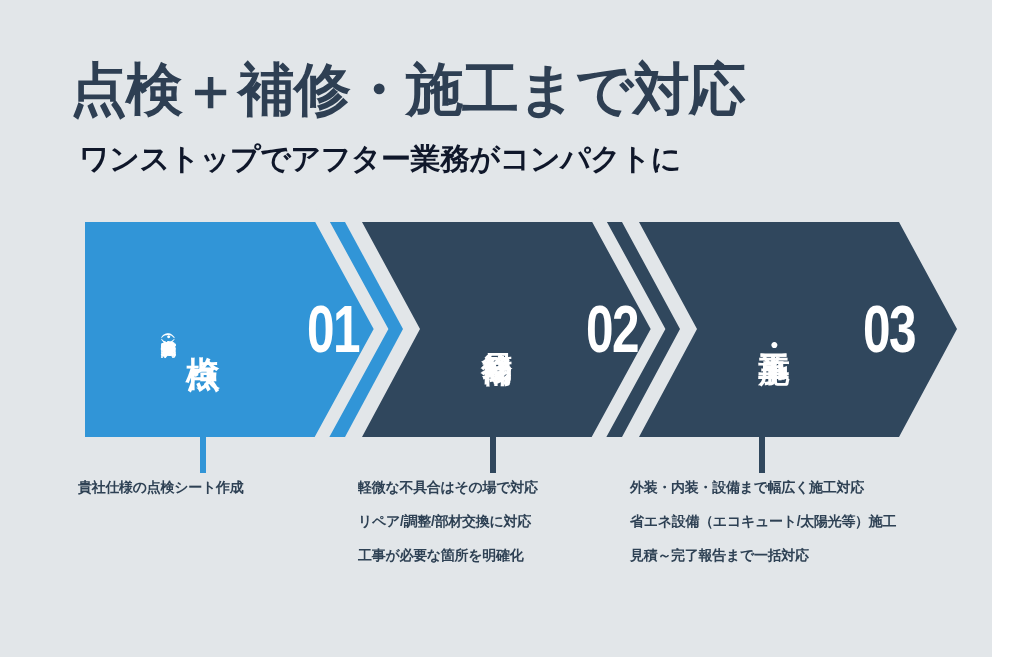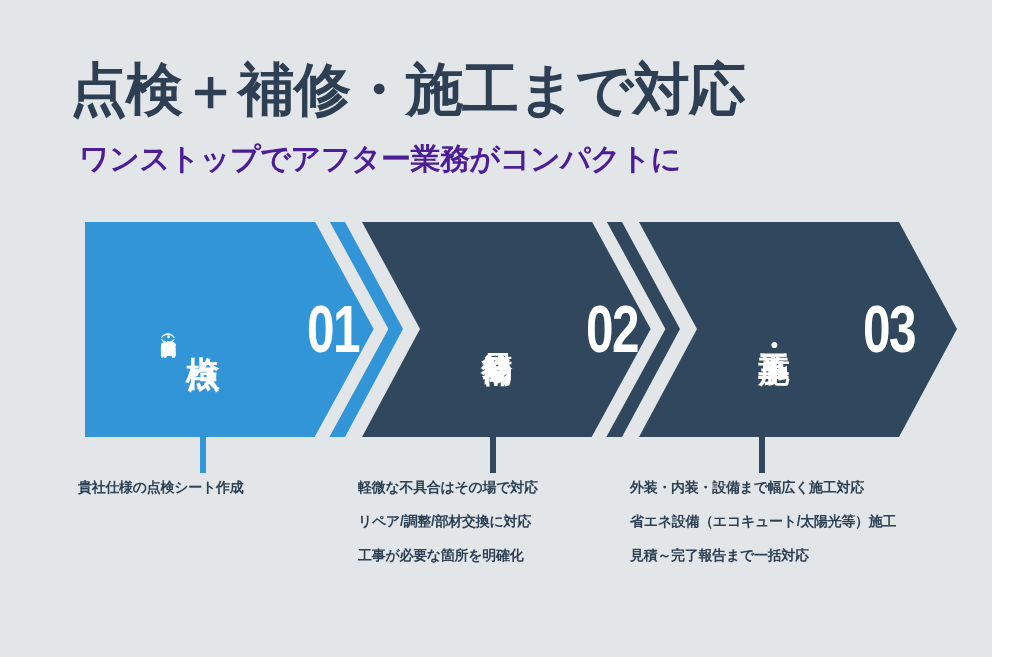--- a/index.html
+++ b/index.html
@@ -10,21 +10,21 @@
     color:#2e3f53;
   }
   .title {
     position:absolute; left:70px; top:56px;
     font-size:57px; line-height:66px; font-weight:900;
     letter-spacing:-1px; white-space:nowrap; color:#2e3f53;
   }
   .subtitle {
     position:absolute; left:79px; top:141px;
     font-size:30px; line-height:36px; font-weight:800;
-    letter-spacing:-0.5px; white-space:nowrap; color:#4c1d95;
+    letter-spacing:-0.5px; white-space:nowrap; color:#0f172a;
   }
   .arrows { position:absolute; left:0; top:0; width:1024px; height:657px; }
   .arrow-blue { fill:#3195d7; }
   .arrow-dark { fill:#30475d; }
   .band { fill:none; stroke:#e2e6e9; stroke-width:13; stroke-linejoin:miter; }
   
   .vlabel-group {
     position:absolute; left:191px; top:329px;
     transform:translate(-50%,-50%);
     display:flex; flex-direction:row; align-items:center; gap:10px;

